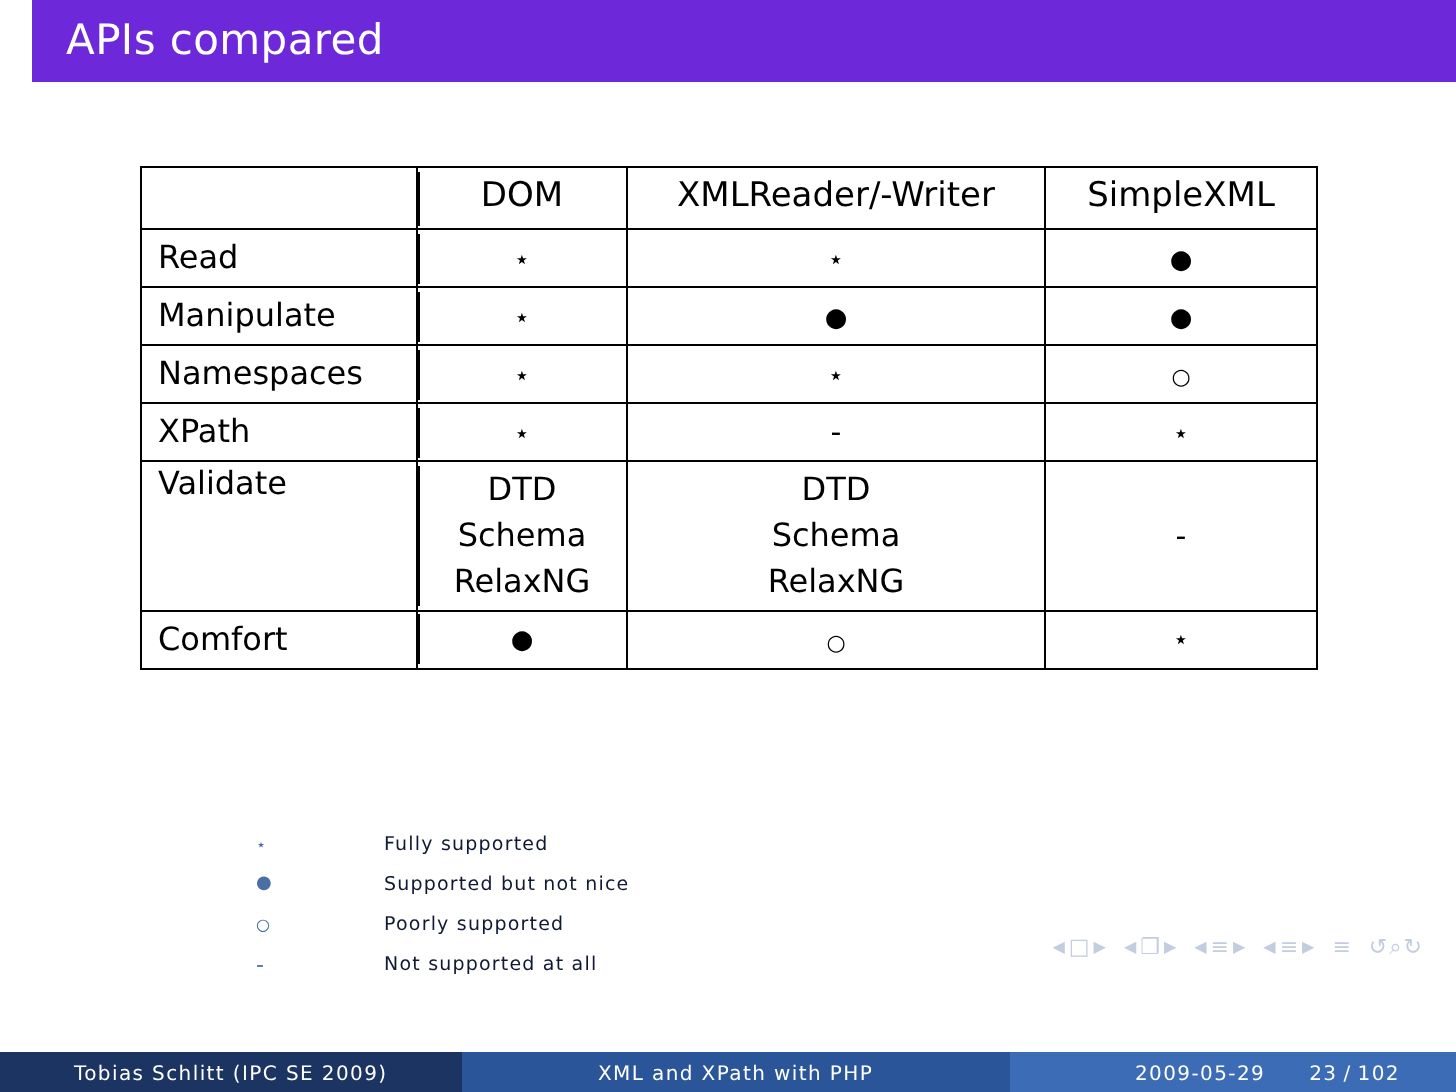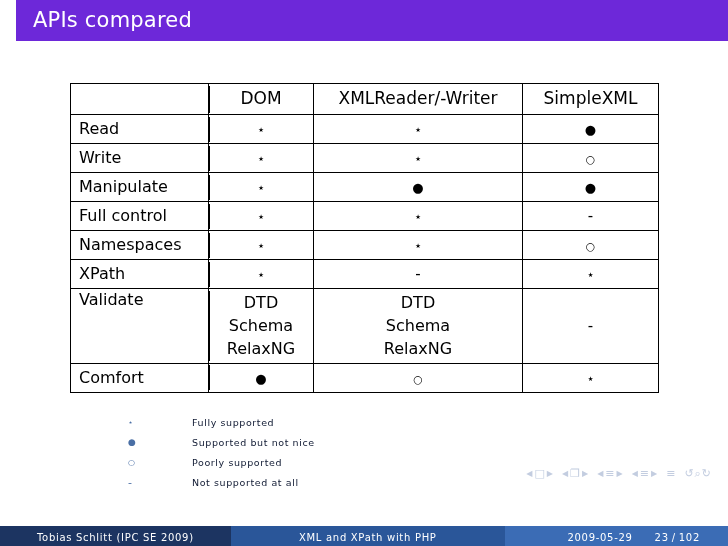--- a/index.html
+++ b/index.html
@@ -226,36 +226,24 @@
         </tr>
       </thead>
       <tbody>
         <tr>
           <td class="col-feature">Read</td>
           <td class="col-dom"><span class="mark mark-star">⋆</span></td>
           <td class="col-reader"><span class="mark mark-star">⋆</span></td>
           <td class="col-simple"><span class="mark mark-dot">●</span></td>
         </tr>
         <tr>
-          <td class="col-feature">Write</td>
-          <td class="col-dom"><span class="mark mark-star">⋆</span></td>
-          <td class="col-reader"><span class="mark mark-star">⋆</span></td>
-          <td class="col-simple"><span class="mark mark-circ">○</span></td>
-        </tr>
-        <tr>
           <td class="col-feature">Manipulate</td>
           <td class="col-dom"><span class="mark mark-star">⋆</span></td>
           <td class="col-reader"><span class="mark mark-dot">●</span></td>
           <td class="col-simple"><span class="mark mark-dot">●</span></td>
-        </tr>
-        <tr>
-          <td class="col-feature">Full control</td>
-          <td class="col-dom"><span class="mark mark-star">⋆</span></td>
-          <td class="col-reader"><span class="mark mark-star">⋆</span></td>
-          <td class="col-simple"><span class="mark mark-dash">-</span></td>
         </tr>
         <tr>
           <td class="col-feature">Namespaces</td>
           <td class="col-dom"><span class="mark mark-star">⋆</span></td>
           <td class="col-reader"><span class="mark mark-star">⋆</span></td>
           <td class="col-simple"><span class="mark mark-circ">○</span></td>
         </tr>
         <tr>
           <td class="col-feature">XPath</td>
           <td class="col-dom"><span class="mark mark-star">⋆</span></td>

